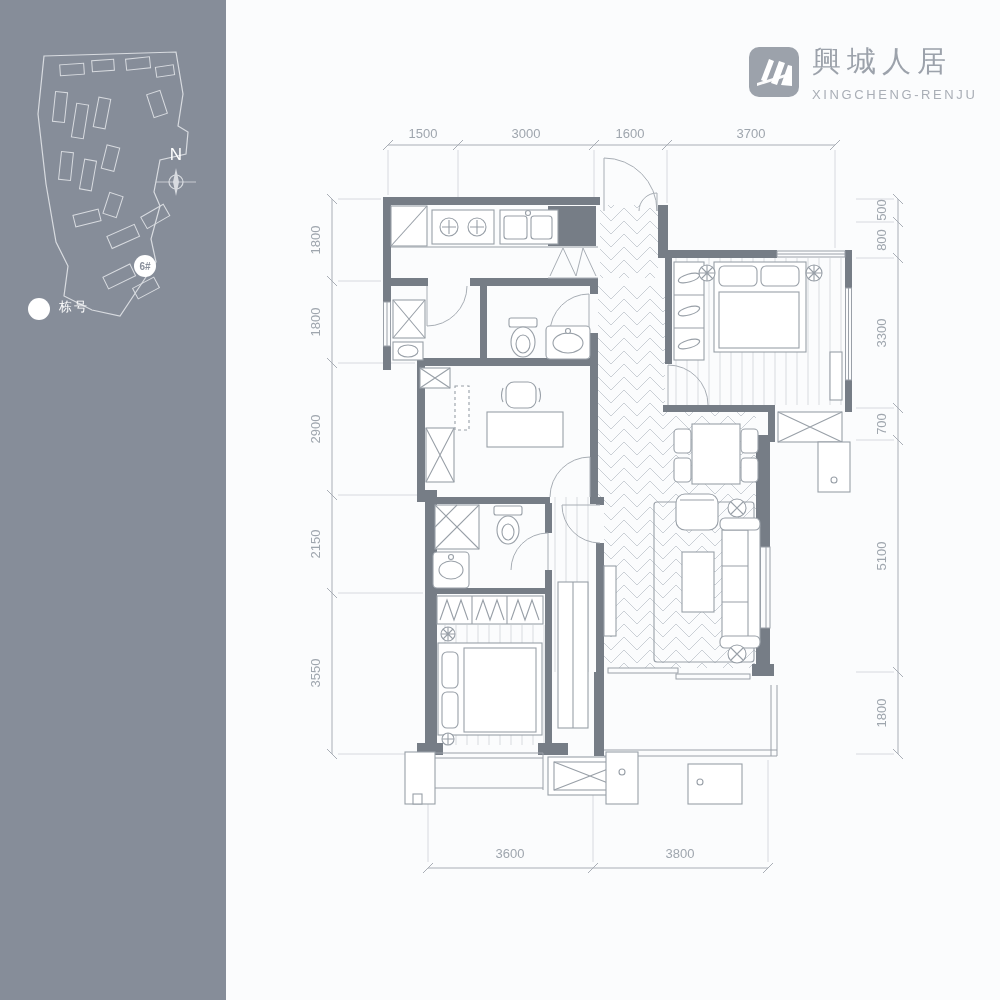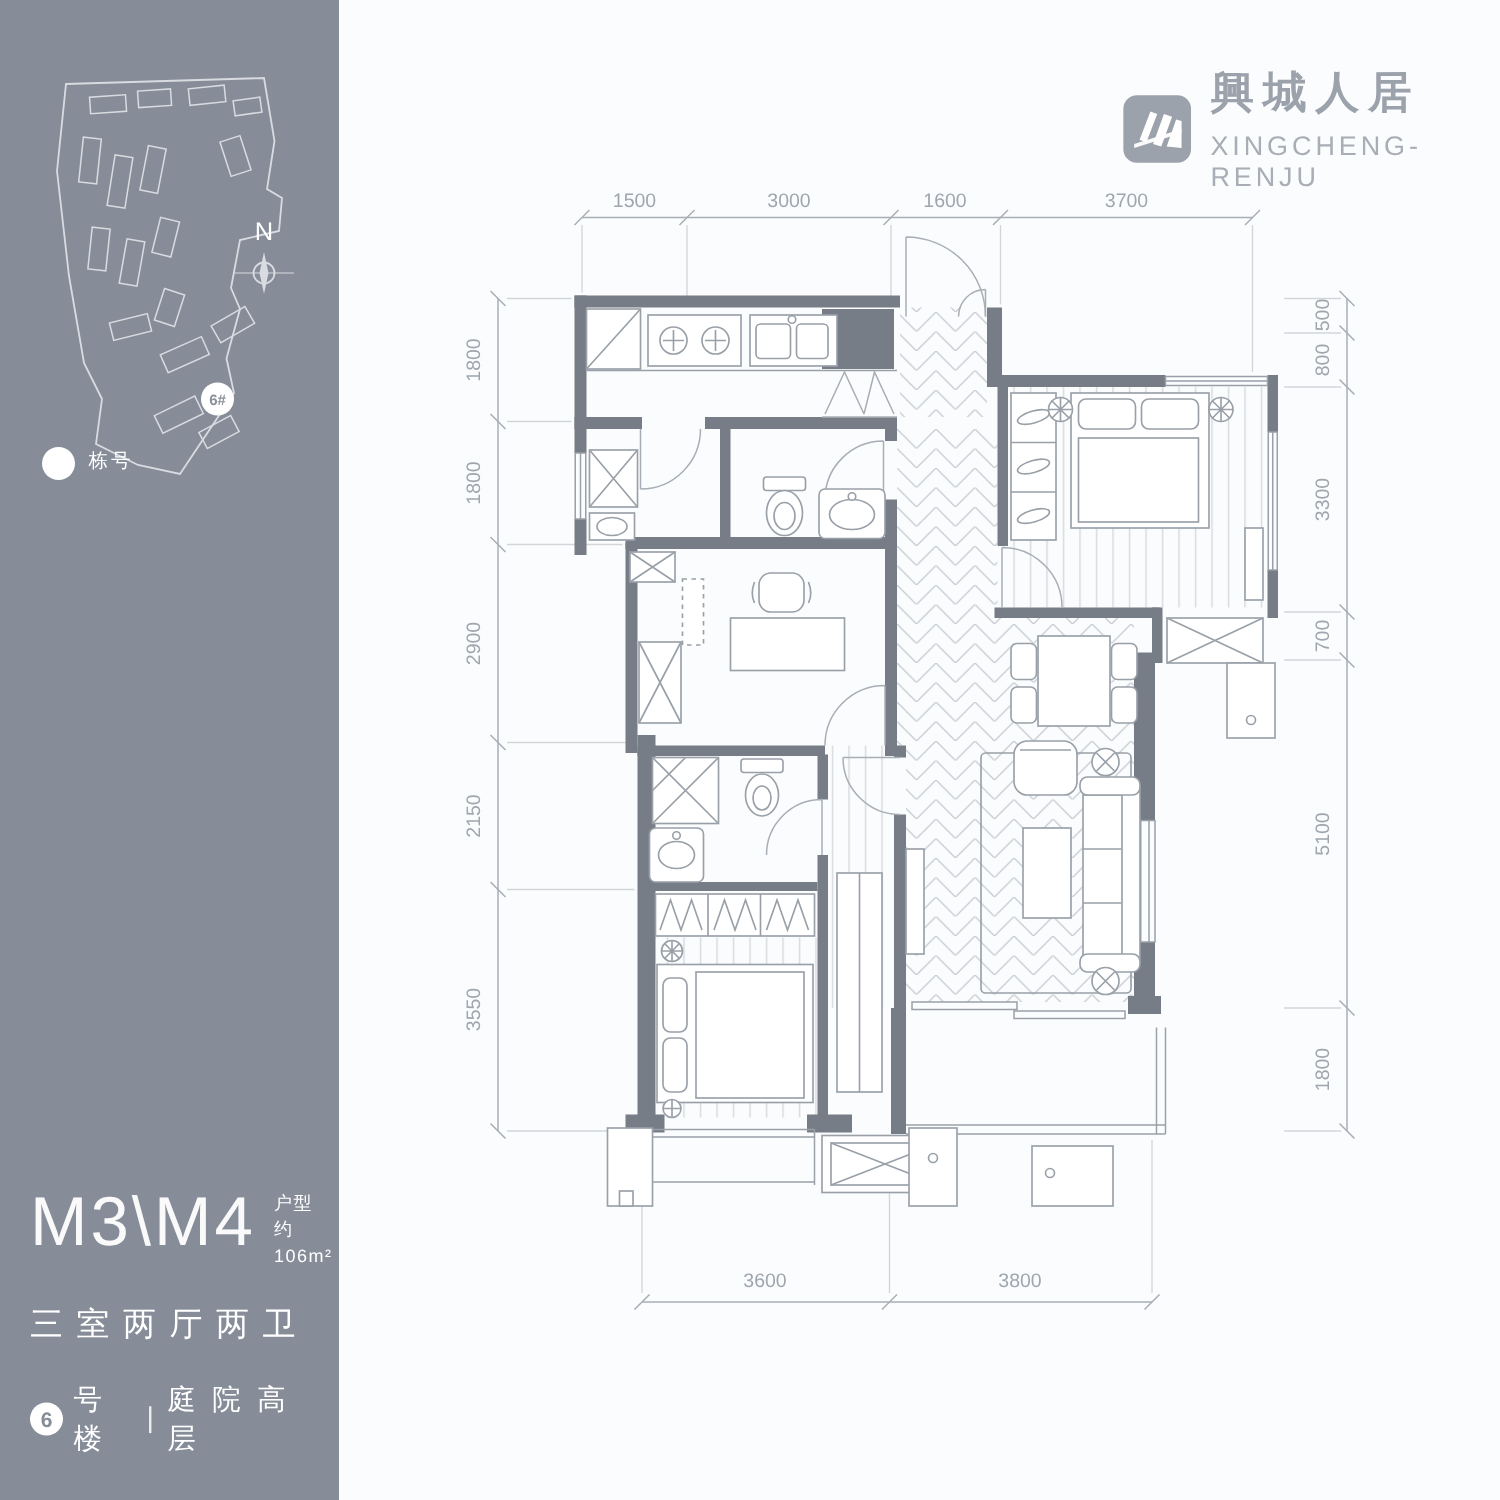--- a/index.html
+++ b/index.html
@@ -21,22 +21,22 @@
   .unit-rooms{margin-top:22px;font-size:22px;letter-spacing:9px;font-weight:500;}
   .unit-building{margin-top:22px;display:flex;align-items:center;gap:7px;font-size:19px;}
   .badge{width:22px;height:22px;border-radius:50%;background:#ffffff;color:#868D99;
          display:inline-flex;align-items:center;justify-content:center;
          font-size:14px;font-weight:700;flex:0 0 auto;}
   .bl{letter-spacing:4px;}
   .sep{font-weight:100;opacity:.85;padding:0 2px;}
   .feature{letter-spacing:11px;}
   
   .brand{position:absolute;left:748px;top:42px;display:flex;align-items:center;gap:12px;}
-  .brand-cn{font-size:29px;color:#9CA2AB;letter-spacing:6px;font-weight:700;}
-  .brand-en{font-size:18px;color:#A9AEB6;letter-spacing:2.6px;margin-top:5px;}
+  .brand-cn{font-size:29px;color:#9CA2AB;letter-spacing:6px;font-weight:400;}
+  .brand-en{font-size:13px;color:#A9AEB6;letter-spacing:2.6px;margin-top:5px;}
   
   .plan{position:absolute;left:290px;top:100px;}
   .plan text{font-size:13px;fill:#9FA6AE;}
 </style>
 </head>
 <body>
 
 <div class="sidebar">
 
   <svg class="siteplan" width="210" height="300" viewBox="0 0 210 300">
@@ -70,36 +70,20 @@
     <text x="168" y="126" text-anchor="middle" fill="#ffffff" stroke="none" style="font-size:17px;">N</text>
     <circle cx="137" cy="232" r="11" fill="#ffffff"></circle>
     <text x="137" y="236" text-anchor="middle" fill="#8A909C" stroke="none" style="font-size:10px;font-weight:600;">6#</text>
   </svg>
 
   <div class="legend">
     <span class="legend-dot"></span>
     <span>栋号</span>
   </div>
 
-  <div class="unit-block">
-    <div class="unit-row1">
-      <span class="unit-code">M3\M4</span>
-      <span class="unit-meta">
-        <div>户型</div>
-        <div>约106m²</div>
-      </span>
-    </div>
-    <div class="unit-rooms">三室两厅两卫</div>
-    <div class="unit-building">
-      <span class="badge">6</span>
-      <span class="bl">号楼</span>
-      <span class="sep">|</span>
-      <span class="feature">庭院高层</span>
-    </div>
-  </div>
 </div>
 
 <div class="brand">
   <svg width="52" height="52" viewBox="0 0 52 52">
     <rect x="1" y="1" width="50" height="50" rx="10" fill="#9CA2AB"></rect>
     <g fill="#ffffff">
       <path d="M13,34 L21,13 L26,15 L18,36 Z"></path>
       <path d="M23,37 L31,15 L37,17 L29,39 Z"></path>
       <path d="M33,39 L40,19 L44,20 L44,40 Z"></path>
       <path d="M9,37 L44,26 L44,29 L9,40 Z" opacity="0.95"></path>

